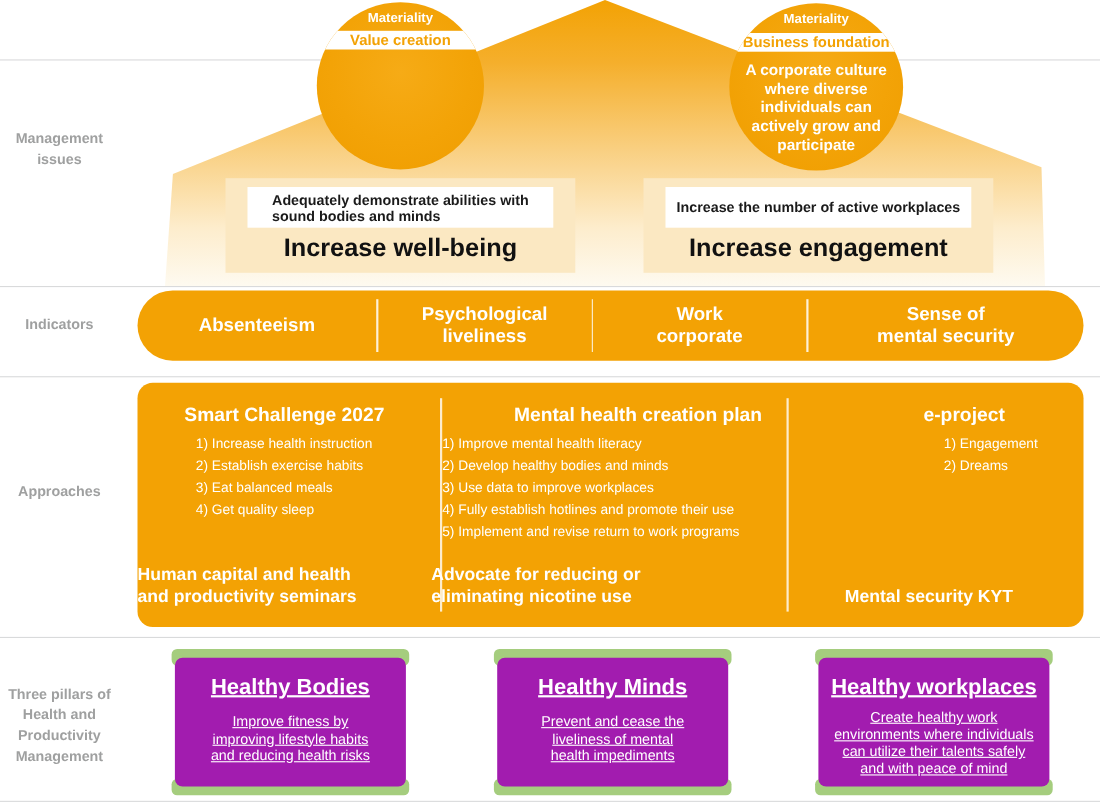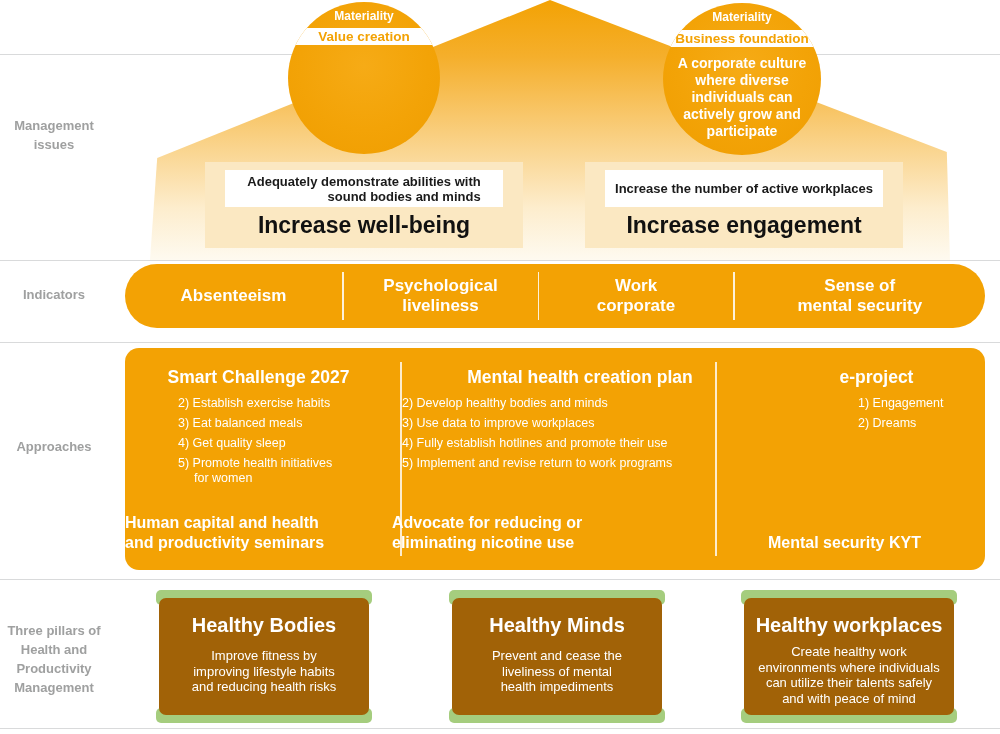--- a/index.html
+++ b/index.html
@@ -37,21 +37,21 @@
     color:#f3a204;font-weight:bold;font-size:13.5px;
   }
   .mat-text{
     position:absolute;left:4px;right:4px;text-align:center;
     color:#fff;font-weight:bold;white-space:pre-line;
   }
   
   .goal-box{position:absolute;top:162px;width:318px;height:86px;background:#fbe8c2;}
   .goal-sub{
     position:absolute;left:20px;right:20px;top:8px;height:37px;background:#fff;
-    display:flex;align-items:center;justify-content:center;text-align:right;
+    display:flex;align-items:center;justify-content:center;text-align:left;
     color:#1a1a1a;font-weight:bold;font-size:13px;line-height:15px;white-space:pre-line;
   }
   .goal-title{
     position:absolute;left:0;right:0;top:50px;text-align:center;
     color:#111;font-weight:bold;font-size:23px;
   }
   
   #indicator-bar{
     position:absolute;left:125px;top:264px;width:860px;height:64px;border-radius:32px;
     background:#f3a204;display:flex;align-items:stretch;
@@ -75,22 +75,22 @@
   .app-list{position:absolute;top:48px;left:0;right:0;list-style:none;margin:0;padding:0;font-size:12.5px;}
   .app-list li{margin-bottom:5px;line-height:15px;padding-left:16px;text-indent:-16px;white-space:pre-line;}
   .app-footer{
     position:absolute;left:0;right:0;bottom:17px;
     font-weight:bold;font-size:16px;line-height:20px;white-space:pre-line;
   }
   
   .pillar{position:absolute;top:590px;width:234px;height:133px;display:flex;flex-direction:column;}
   .pillar-cap{height:15px;margin:0 9px;background:#a5cd7e;border-radius:5px;}
   .pillar-body{
-    flex:1;margin:-7px 12px;position:relative;z-index:1;background:#a16207;border-radius:7px;
-    display:flex;flex-direction:column;align-items:center;color:#fff;text-align:center;
+    flex:1;margin:-7px 12px;position:relative;z-index:1;background:#a21caf;border-radius:7px;
+    display:flex;flex-direction:column;align-items:center;color:#fff;text-align:center;text-decoration:underline;
   }
   .pillar-title{font-weight:bold;font-size:20px;margin-top:16px;}
   .pillar-text{font-size:13px;line-height:15.5px;margin-top:11px;white-space:pre-line;}
 </style>
 </head>
 <body>
 
 <div id="stage">
 
   <div class="hline" style="top:54px"></div>
@@ -148,35 +148,35 @@
     <div class="ind-sep"></div>
     <div class="ind-cell" style="flex:1">Sense of
 mental security</div>
   </div>
 
   <div id="approaches-box">
 
     <div class="app-col" style="width:267px">
       <div class="app-heading">Smart Challenge 2027</div>
       <ul class="app-list" style="left:53px;right:8px">
+        <li>1) Increase health instruction</li>
         <li>2) Establish exercise habits</li>
         <li>3) Eat balanced meals</li>
         <li>4) Get quality sleep</li>
-        <li>5) Promote health initiatives
-for women</li>
       </ul>
       <div class="app-footer">Human capital and health
 and productivity seminars</div>
     </div>
 
     <div class="app-sep" style="left:275px"></div>
 
     <div class="app-col" style="width:376px">
       <div class="app-heading">Mental health creation plan</div>
       <ul class="app-list" style="left:10px;right:2px">
+        <li>1) Improve mental health literacy</li>
         <li>2) Develop healthy bodies and minds</li>
         <li>3) Use data to improve workplaces</li>
         <li>4) Fully establish hotlines and promote their use</li>
         <li>5) Implement and revise return to work programs</li>
       </ul>
       <div class="app-footer">Advocate for reducing or
 eliminating nicotine use</div>
     </div>
 
     <div class="app-sep" style="left:590px"></div>

